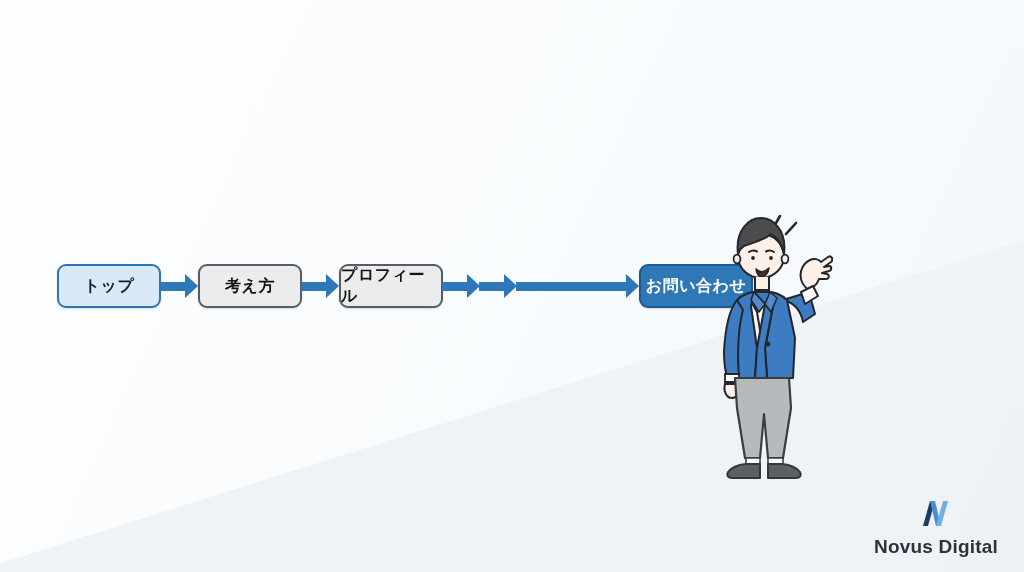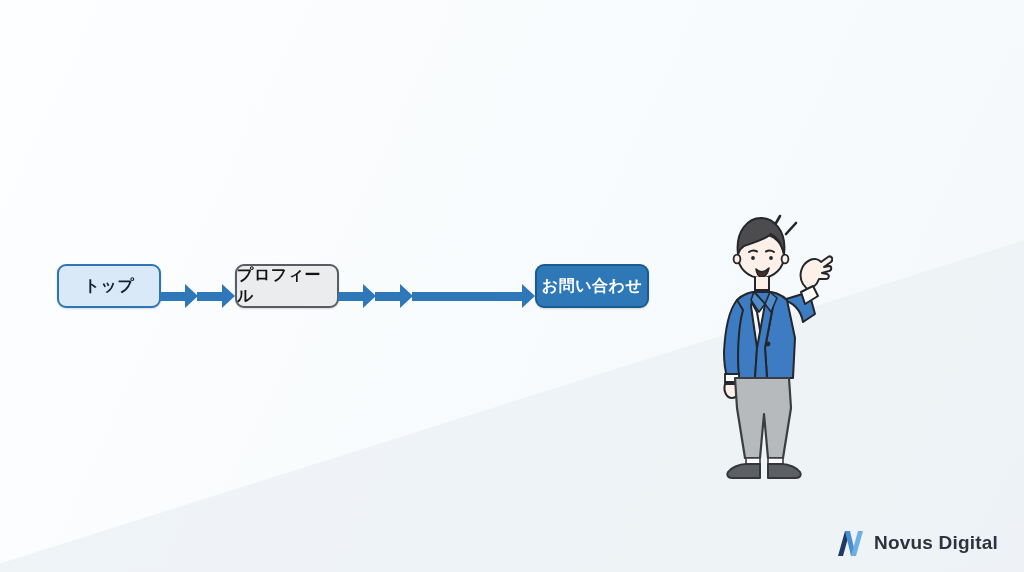--- a/index.html
+++ b/index.html
@@ -8,21 +8,21 @@
     font-family:"Liberation Sans","DejaVu Sans",sans-serif;
     background:linear-gradient(115deg,#fdfeff 0%,#f8fbfd 55%,#f5f8fa 100%);
   }
   .bg-diagonal {
     position:absolute; inset:0; z-index:0;
     background:#ebf0f4; opacity:.75;
     clip-path:polygon(0 98.5%, 100% 42%, 100% 100%, 0 100%);
   }
   .flow-row {
     position:absolute; left:57px; top:264px; height:44px;
-    display:flex; align-items:flex-end; z-index:2;
+    display:flex; align-items:center; z-index:2;
   }
   .nav-box {
     width:104px; height:44px; box-sizing:border-box; flex:none;
     border-radius:9px; display:flex; align-items:center; justify-content:center;
     font-weight:bold; font-size:16px; letter-spacing:.5px;
     box-shadow:0 1px 2px rgba(40,60,80,.18);
   }
   .nav-box.active  { background:#d9e9f8; border:2px solid #2e75b6; color:#162230; }
   .nav-box.default { background:#ebeced; border:2px solid #575d62; color:#141414; }
   .nav-box.cta     { width:114px; background:#2e78b8; border:2px solid #1f5a8d; color:#ffffff; }
@@ -35,36 +35,39 @@
     content:""; position:absolute; right:0; top:0;
     border-top:12px solid transparent; border-bottom:12px solid transparent;
     border-left:13px solid #2e77b8;
   }
   .arrow.long { width:122px; }
   .presenter {
     position:absolute; left:691px; top:208px; width:142px; height:276px; z-index:3;
   }
   .logo {
     position:absolute; right:26px; bottom:14px; z-index:2;
-    display:flex; align-items:center; gap:8px;
+    display:flex; align-items:center; gap:8px;flex-direction:column;
   }
   .logo-text {
     font-size:19px; font-weight:600; color:#2d333c; letter-spacing:.2px;
   }
 </style>
 </head>
 <body>
 
 <div class="bg-diagonal"></div>
 
 <div class="flow-row">
   <div class="nav-box active">
     <span>トップ</span>
   </div>
   <div class="arrow"></div>
+  <div class="nav-box default">
+    <span>考え方</span>
+  </div>
   <div class="arrow"></div>
   <div class="nav-box default">
     <span>プロフィール</span>
   </div>
   <div class="arrow"></div>
   <div class="arrow"></div>
   <div class="arrow long"></div>
   <div class="nav-box cta">
     <span>お問い合わせ</span>
   </div>

